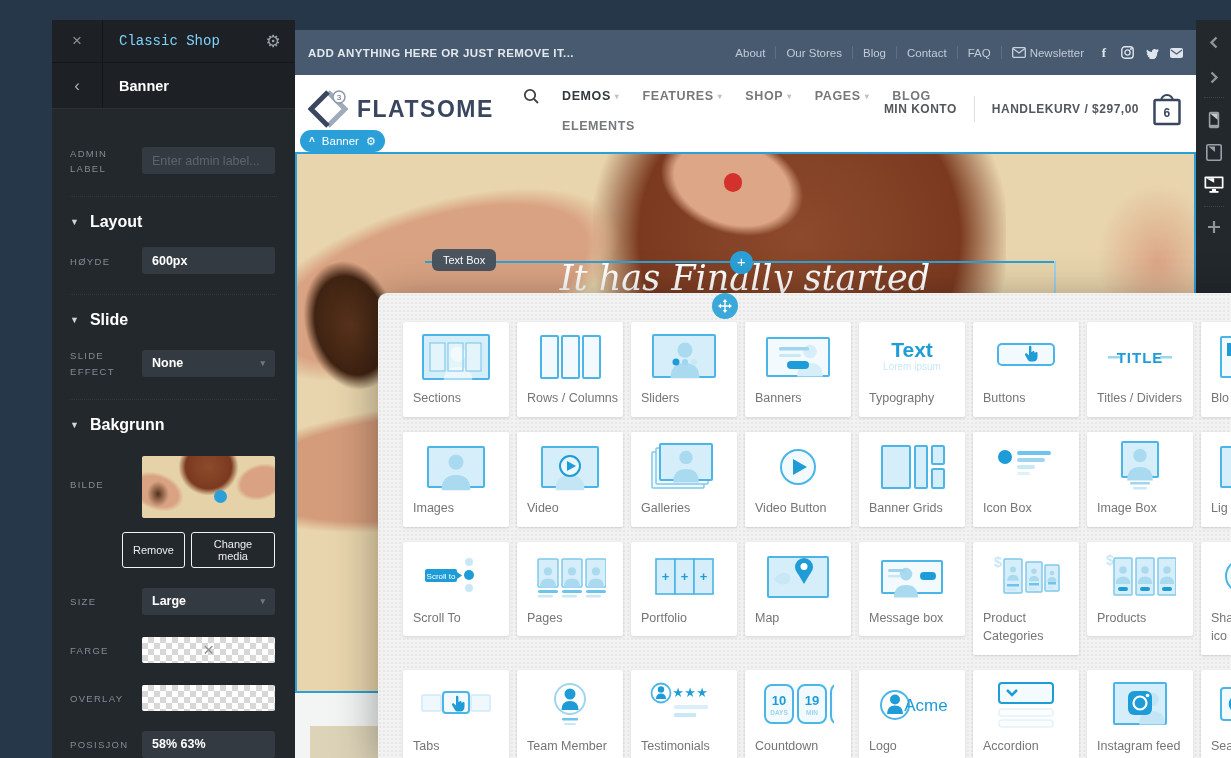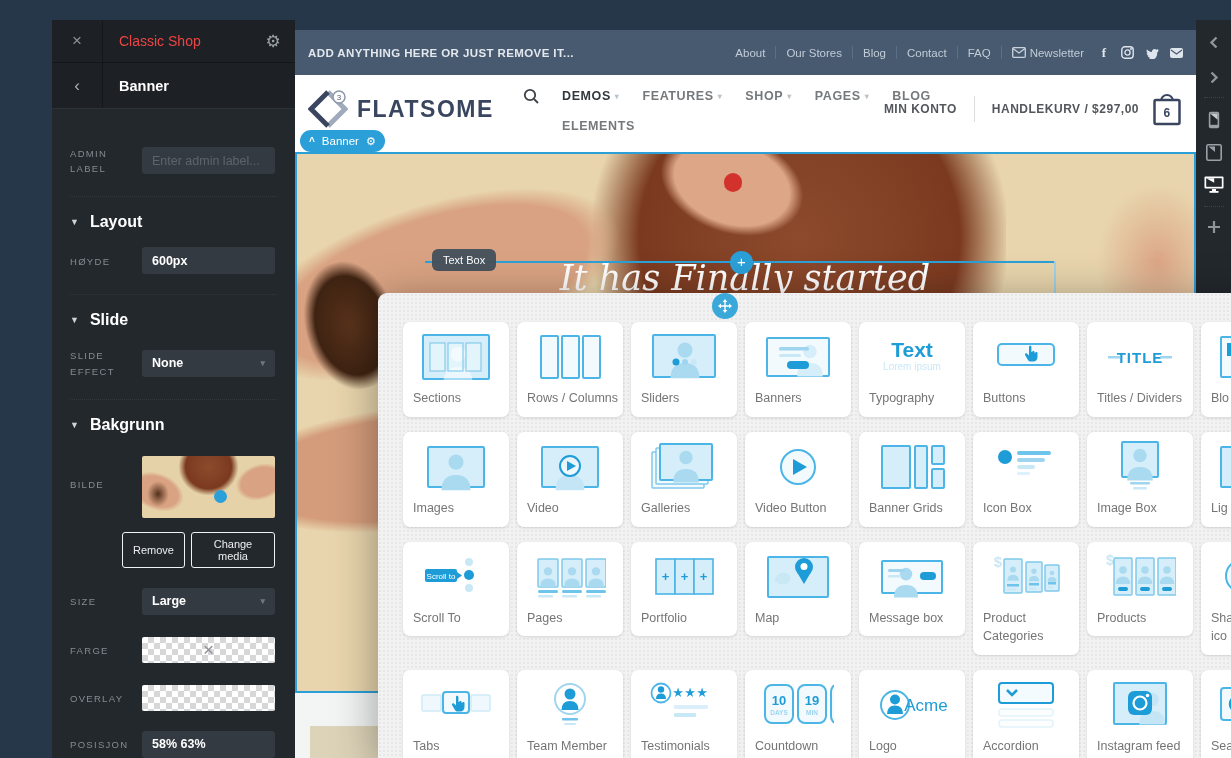--- a/index.html
+++ b/index.html
@@ -1,21 +1,21 @@
 <!DOCTYPE html>
 <html><head>
 <meta charset="utf-8">
 <style>
   html,body{margin:0;padding:0;width:1231px;height:758px;overflow:hidden;background:#26374a;
             font-family:"Liberation Sans",sans-serif;position:relative;}
   
   #sidebar{position:absolute;left:52px;top:20px;width:243px;height:738px;background:#23282d;z-index:40;}
   .sb-head1{height:42px;background:#1d2125;border-bottom:1px solid #141719;display:flex;align-items:center;}
   .sb-close{width:50px;text-align:center;color:#8a9199;font-size:17px;line-height:42px;border-right:1px solid #14171a;cursor:pointer;}
-  .sb-title{flex:1;color:#ef4444;font-size:14px;padding-left:16px;}
+  .sb-title{flex:1;color:#7dd3fc;font-size:14px;padding-left:16px;font-family:Liberation Mono, monospace;}
   .sb-gear{width:44px;text-align:center;color:#9aa1a8;font-size:17px;cursor:pointer;}
   .sb-head2{height:45px;background:#1d2125;border-bottom:1px solid #2c3238;display:flex;align-items:center;}
   .sb-back{width:50px;text-align:center;color:#aab0b6;font-size:17px;line-height:45px;border-right:1px solid #14171a;cursor:pointer;}
   .sb-ptitle{color:#fff;font-weight:bold;font-size:14.5px;padding-left:16px;}
   .field{display:flex;align-items:center;padding:0 20px 0 18px;}
   .field.top{align-items:flex-start;}
   .flabel{width:72px;min-width:72px;font-size:9.5px;letter-spacing:1.3px;color:#848b92;line-height:1.6;padding-top:1px;}
   .fctrl{flex:1;position:relative;}
   .inputbox{height:27px;background:#343a41;border-radius:3px;color:#fff;font-weight:bold;font-size:12.5px;
             padding:0 10px;display:flex;align-items:center;}
@@ -84,21 +84,21 @@
   .banner-heading{position:absolute;left:140px;top:228px;width:620px;text-align:center;z-index:23;
             font-family:"DejaVu Serif",serif;font-style:italic;font-size:35px;color:#fff;}
   .tbx-move{position:absolute;left:417px;top:263px;width:26px;height:26px;border-radius:50%;background:#3aa8d9;
             display:flex;align-items:center;justify-content:center;z-index:35;cursor:grab;}
   
   #modal{position:absolute;left:378px;top:293px;width:929px;height:465px;background:#f2f2f2;
          background-image:radial-gradient(#e7e7e7 1px,transparent 1px);background-size:4px 4px;
          border-radius:9px 0 0 0;box-shadow:0 8px 45px rgba(0,0,0,.38);z-index:30;
          padding:29px 0 0 25px;box-sizing:border-box;overflow:hidden;}
   #tile-grid{display:grid;grid-template-columns:repeat(8,106px);column-gap:8px;row-gap:15px;align-items:start;}
-  .tile{background:#fff;border-radius:7px;box-shadow:0 1px 3px rgba(0,0,0,.13);cursor:pointer;overflow:hidden;}
+  .tile{background:#fff;border-radius:2px;box-shadow:0 1px 3px rgba(0,0,0,.13);cursor:pointer;overflow:hidden;}
   .tile-icon{height:60px;display:flex;align-items:center;justify-content:center;padding-top:5px;}
   .tile-label{padding:2px 4px 9px 10px;font-size:12.5px;color:#757575;line-height:1.5;white-space:pre;}
   
   #rtoolbar{position:absolute;left:1196px;top:20px;width:35px;height:738px;background:#23282d;z-index:10;
             display:flex;flex-direction:column;align-items:center;}
   .tool{cursor:pointer;display:flex;}
   .tsep{width:20px;border-top:1px dotted #3e444a;margin:13px 0;}
 </style>
 </head>
 <body>

